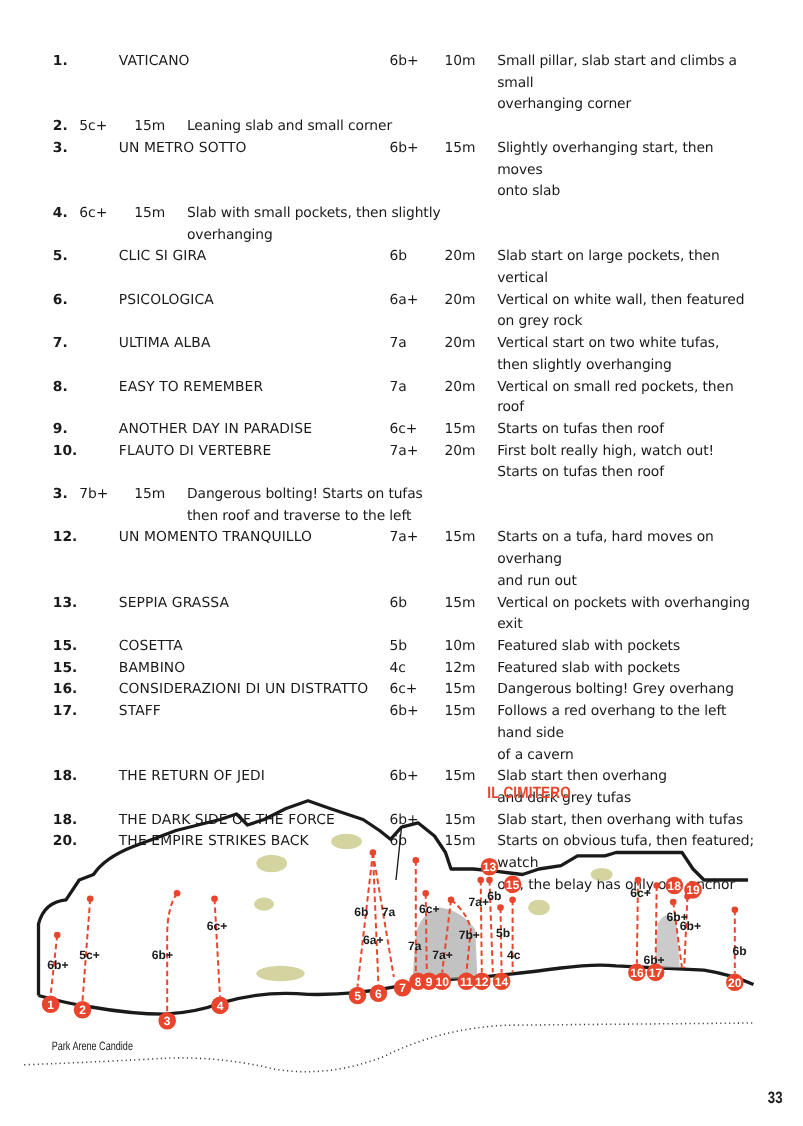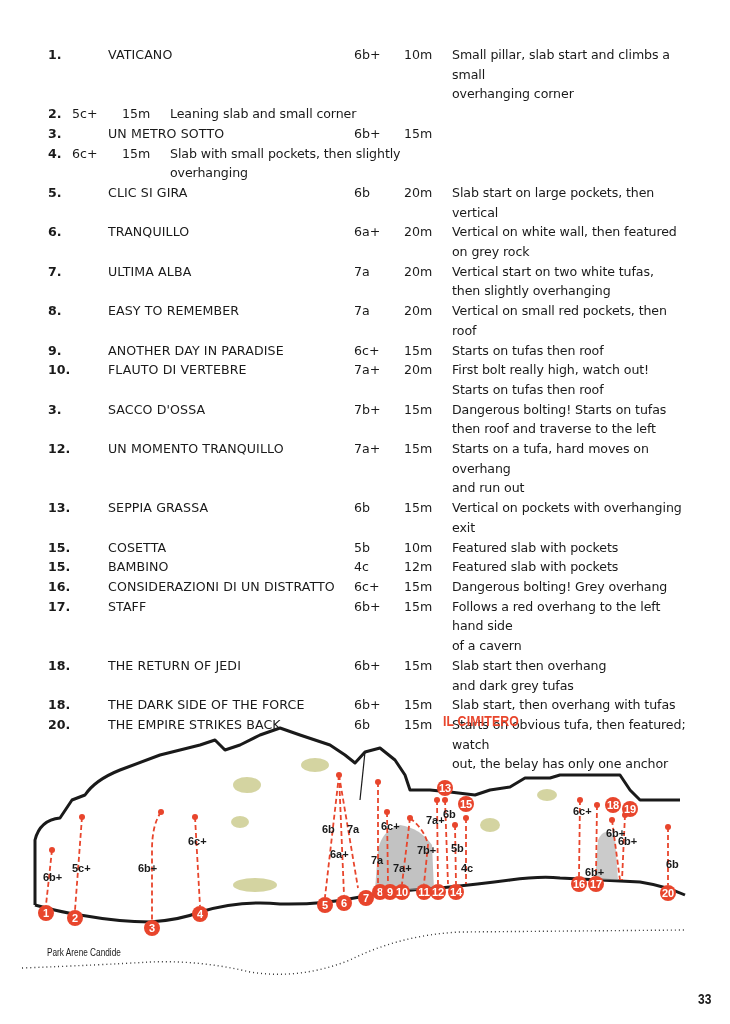--- a/index.html
+++ b/index.html
@@ -40,38 +40,40 @@
       <div class="col-num">2.</div>
       <div class="col-grade">5c+</div>
       <div class="col-len">15m</div>
       <div class="col-desc">Leaning slab and small corner</div>
     </div>
     <div class="route-row">
       <div class="col-num">3.</div>
       <div class="col-name">UN METRO SOTTO</div>
       <div class="col-grade">6b+</div>
       <div class="col-len">15m</div>
+      <div class="col-desc">Slightly overhanging start, then moves
+onto slab</div>
     </div>
     <div class="route-row">
       <div class="col-num">4.</div>
       <div class="col-grade">6c+</div>
       <div class="col-len">15m</div>
       <div class="col-desc">Slab with small pockets, then slightly
 overhanging</div>
     </div>
     <div class="route-row">
       <div class="col-num">5.</div>
       <div class="col-name">CLIC SI GIRA</div>
       <div class="col-grade">6b</div>
       <div class="col-len">20m</div>
       <div class="col-desc">Slab start on large pockets, then vertical</div>
     </div>
     <div class="route-row">
       <div class="col-num">6.</div>
-      <div class="col-name">TRANQUILLO</div>
+      <div class="col-name">PSICOLOGICA</div>
       <div class="col-grade">6a+</div>
       <div class="col-len">20m</div>
       <div class="col-desc">Vertical on white wall, then featured
 on grey rock</div>
     </div>
     <div class="route-row">
       <div class="col-num">7.</div>
       <div class="col-name">ULTIMA ALBA</div>
       <div class="col-grade">7a</div>
       <div class="col-len">20m</div>
@@ -95,21 +97,20 @@
     <div class="route-row">
       <div class="col-num">10.</div>
       <div class="col-name">FLAUTO DI VERTEBRE</div>
       <div class="col-grade">7a+</div>
       <div class="col-len">20m</div>
       <div class="col-desc">First bolt really high, watch out!
 Starts on tufas then roof</div>
     </div>
     <div class="route-row">
       <div class="col-num">3.</div>
-      <div class="col-name">SACCO D'OSSA</div>
       <div class="col-grade">7b+</div>
       <div class="col-len">15m</div>
       <div class="col-desc">Dangerous bolting! Starts on tufas
 then roof and traverse to the left</div>
     </div>
     <div class="route-row">
       <div class="col-num">12.</div>
       <div class="col-name">UN MOMENTO TRANQUILLO</div>
       <div class="col-grade">7a+</div>
       <div class="col-len">15m</div>

